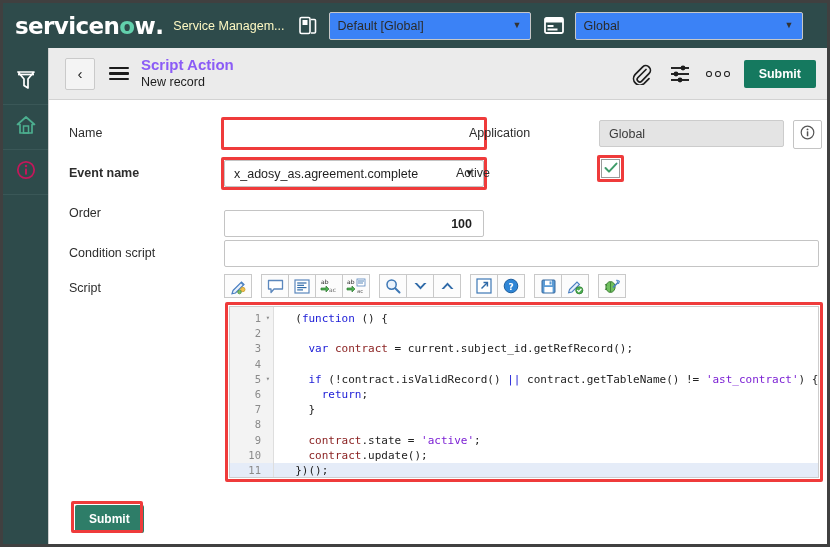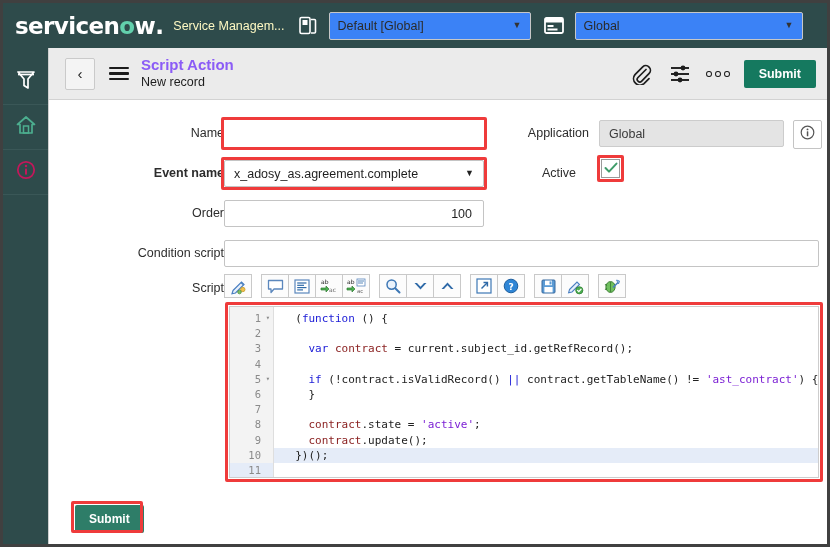--- a/index.html
+++ b/index.html
@@ -214,21 +214,20 @@
     left: 0;
     top: 52px;
     width: 779px;
     height: 447px;
     background: #ffffff;
   }
   .field-label {
     position: absolute;
     font-size: 12.5px;
     color: #2d2d2d;
-    text-align: right;
     line-height: 1.2;
   }
   .input {
     position: absolute;
     box-sizing: border-box;
     border: 1px solid #c4c4c4;
     border-radius: 2px;
     background: #ffffff;
     font-size: 12.5px;
     color: #1f1f1f;
@@ -495,21 +494,21 @@
       <div class="hl-box" style="left:172px; top:17px; width:266px; height:33px;"></div>
 
       <div class="field-label" style="left:20px; top:66px; width:155px;font-weight:bold;">Event name</div>
       <div class="input" style="left:175px; top:60px; width:260px;">
         <span>x_adosy_as.agreement.complete</span>
         <span class="caret">▼</span>
       </div>
       <div class="hl-box" style="left:172px; top:57px; width:266px; height:33px;"></div>
 
       <div class="field-label" style="left:20px; top:106px; width:155px;">Order</div>
-      <div class="input num" style="left:175px; top:100px; width:260px;">100</div>
+      <div class="input num" style="left:175px; top:110px; width:260px;font-weight:bold;">100</div>
 
       <div class="field-label" style="left:20px; top:146px; width:155px;">Condition script</div>
       <div class="input" style="left:175px; top:140px; width:595px;"></div>
 
       <div class="field-label" style="left:420px; top:26px; width:120px;">Application</div>
       <div class="input readonly" style="left:550px; top:20px; width:185px;">Global</div>
       <div class="info-btn" style="left:744px; top:20px;">
         <span>
           <svg width="15" height="15" viewBox="0 0 15 15">
             <circle cx="7.5" cy="7.5" r="6.3" fill="none" stroke="#555" stroke-width="1.2"></circle>
@@ -652,20 +651,21 @@
             <div class="gline">9</div>
             <div class="gline">10</div>
             <div class="gline active">11</div>
           </div>
         <div class="code-area" id="code-area">
             <div class="cline"><span class="tok-plain">  (</span><span class="tok-kw">function</span><span class="tok-plain"> () {</span></div>
             <div class="cline">&nbsp;</div>
             <div class="cline"><span class="tok-plain">    </span><span class="tok-kw">var</span><span class="tok-plain"> </span><span class="tok-var">contract</span><span class="tok-plain"> = current.subject_id.getRefRecord();</span></div>
             <div class="cline">&nbsp;</div>
             <div class="cline"><span class="tok-plain">    </span><span class="tok-kw">if</span><span class="tok-plain"> (!contract.isValidRecord() </span><span class="tok-kw">||</span><span class="tok-plain"> contract.getTableName() != </span><span class="tok-str">'ast_contract'</span><span class="tok-plain">) {</span></div>
+            <div class="cline"><span class="tok-plain">      </span><span class="tok-kw">return</span><span class="tok-plain">;</span></div>
             <div class="cline"><span class="tok-plain">    }</span></div>
             <div class="cline">&nbsp;</div>
             <div class="cline"><span class="tok-plain">    </span><span class="tok-var">contract</span><span class="tok-plain">.state = </span><span class="tok-str">'active'</span><span class="tok-plain">;</span></div>
             <div class="cline"><span class="tok-plain">    </span><span class="tok-var">contract</span><span class="tok-plain">.update();</span></div>
             <div class="cline active"><span class="tok-plain">  })();</span></div>
           </div>
       </div>
       <div class="hl-box" style="left:176px; top:202px; width:598px; height:180px;"></div>
 
       <button class="submit-bottom" style="left:26px; top:405px;">Submit</button>

